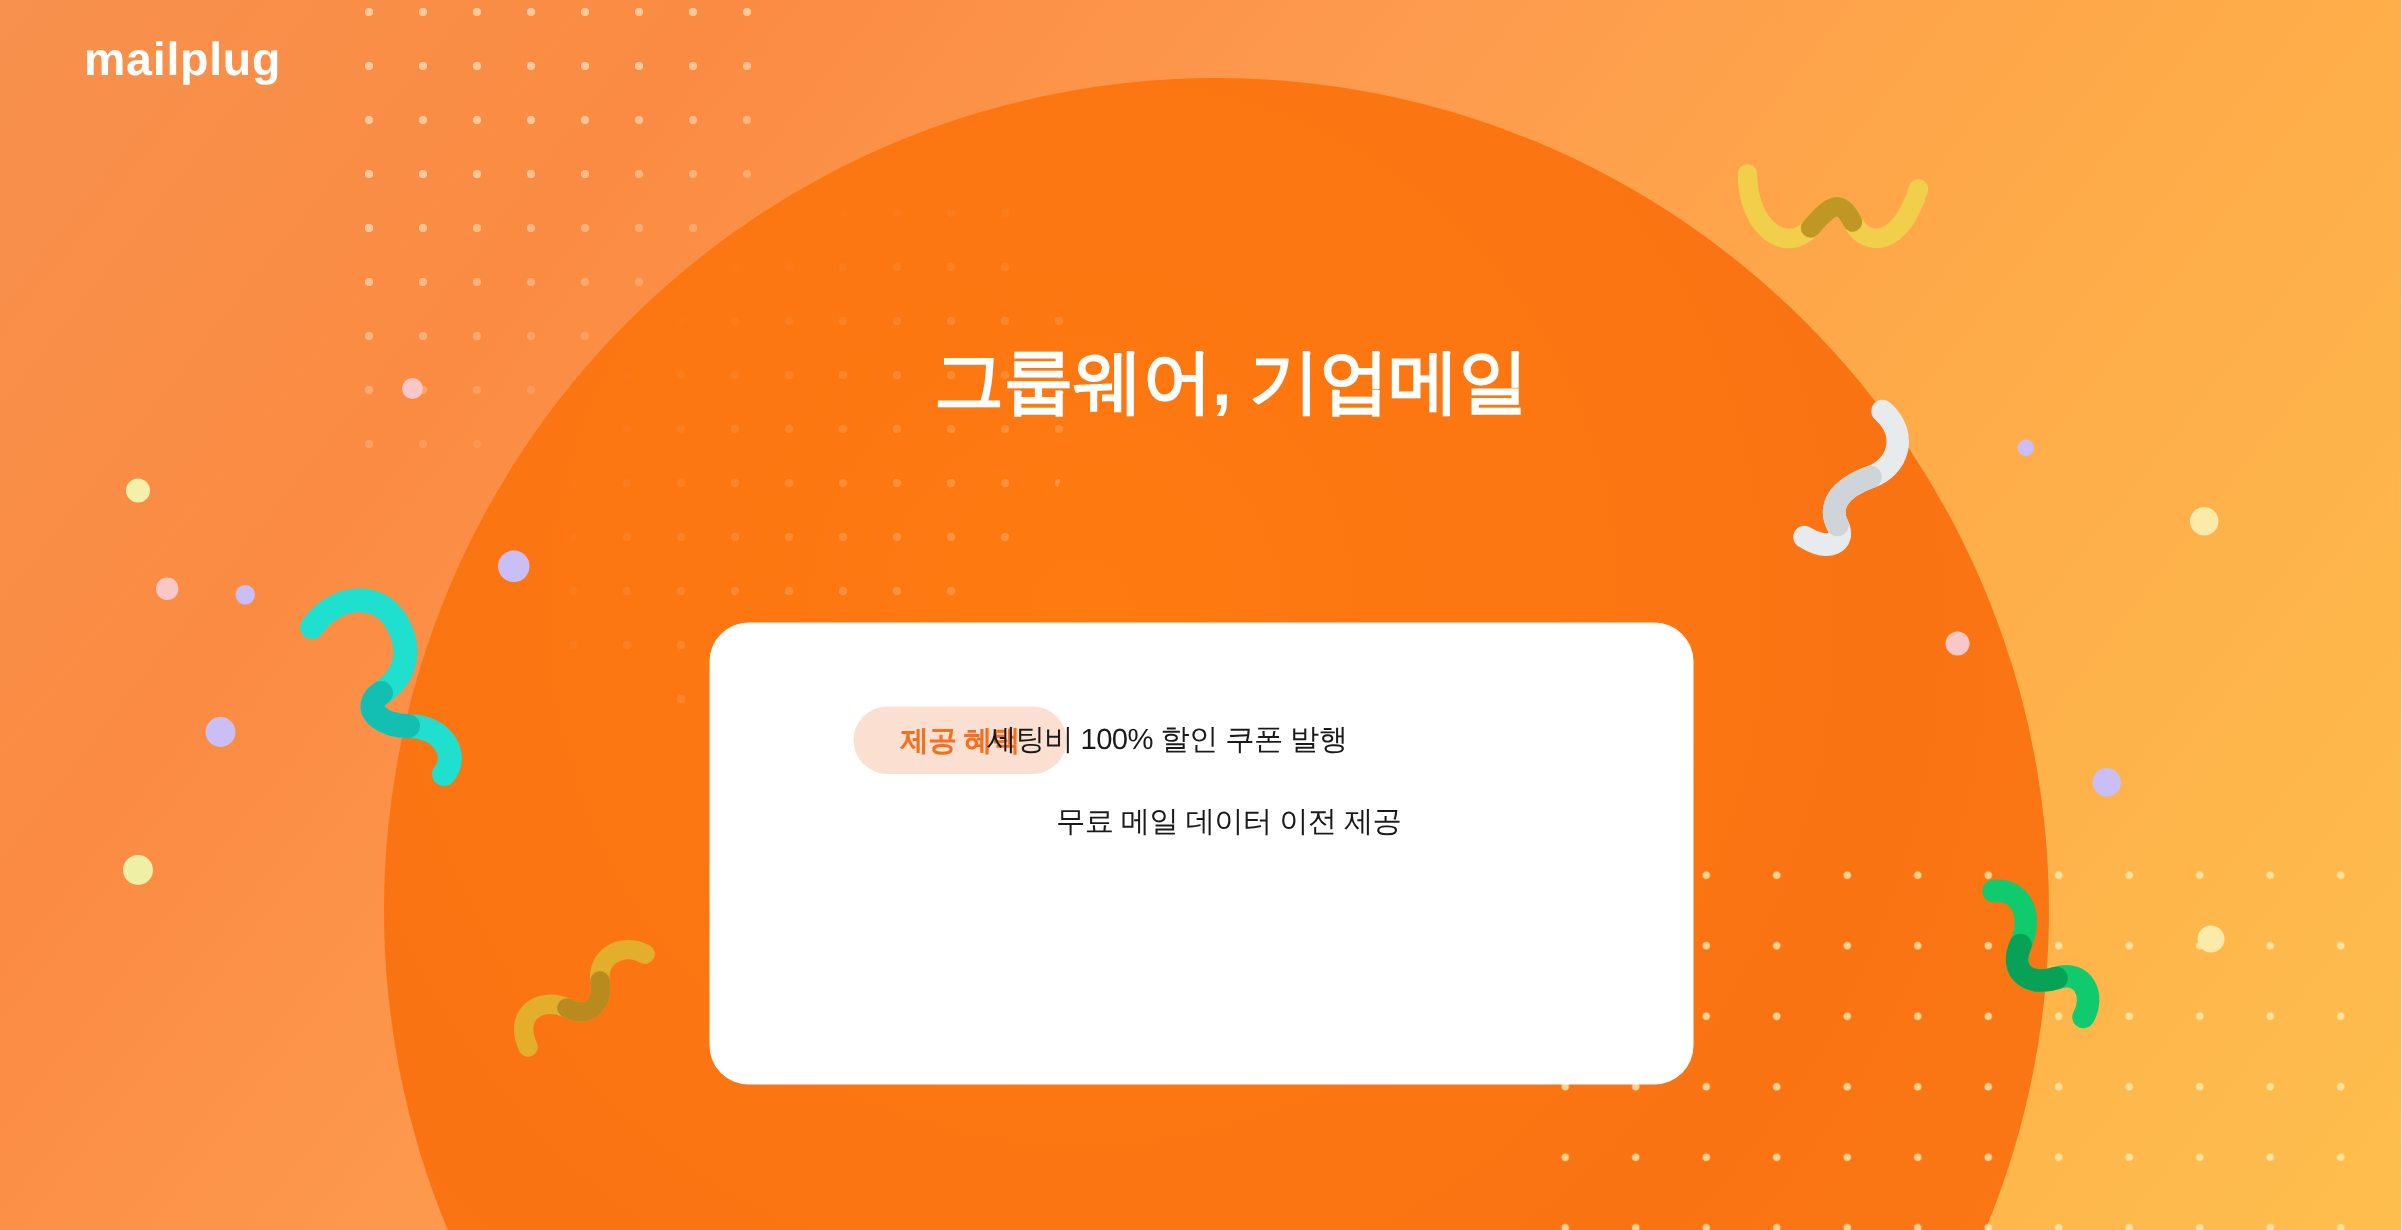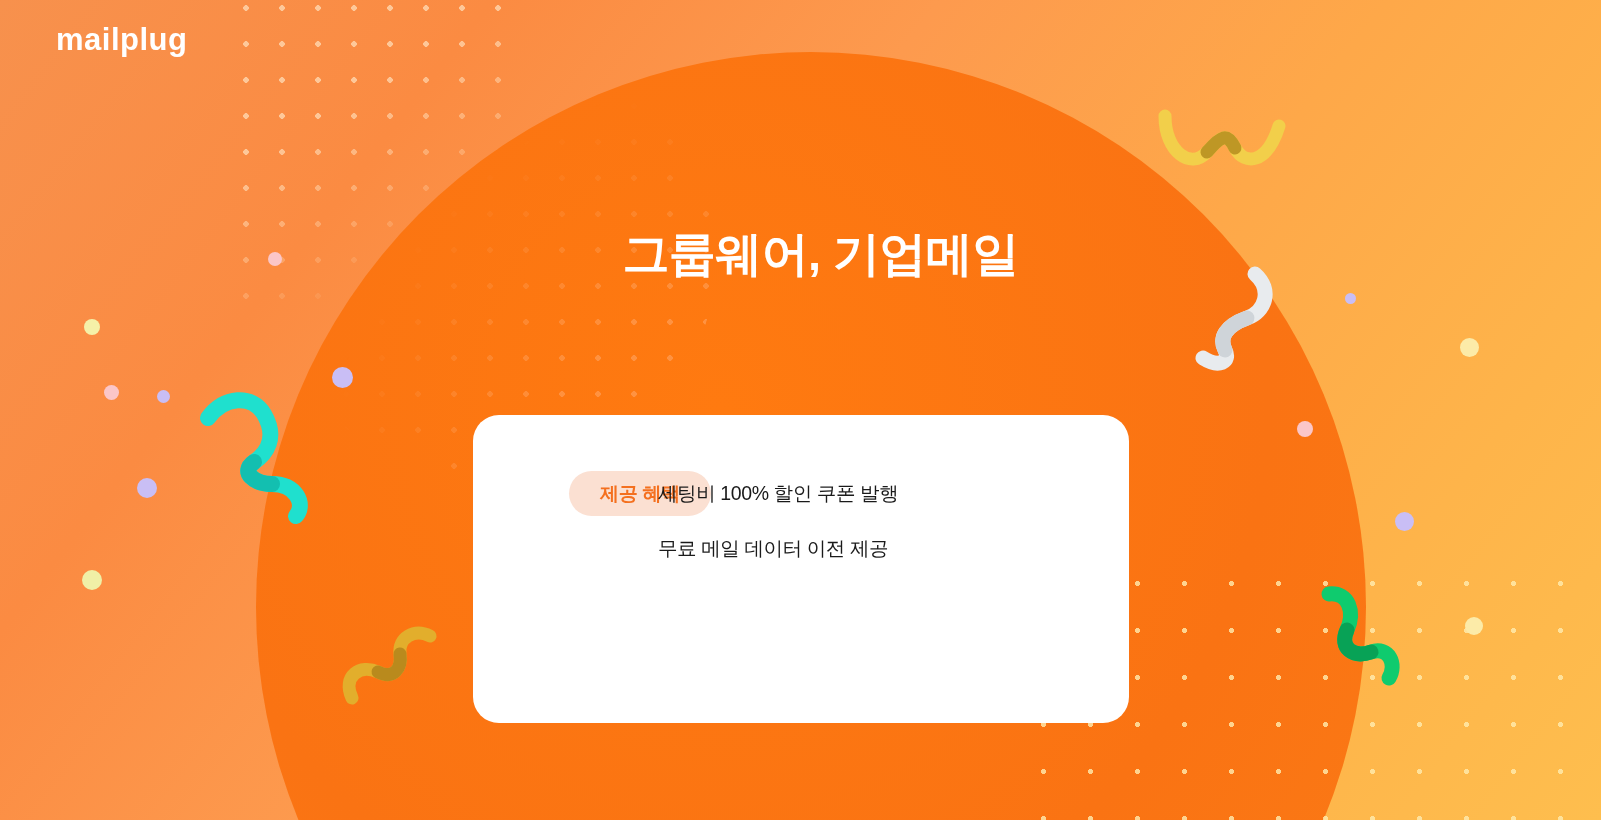--- a/index.html
+++ b/index.html
@@ -106,21 +106,21 @@
     z-index: 30;
     padding: 34px 0 0 0;
   }
   .rows { display: flex; flex-direction: column; }
   .row {
     display: flex;
     align-items: flex-start;
     min-height: 42px;
   }
   .row.gap-top { margin-top: 22px; }
-  .row.sub { margin-top: 10px; }
+  .row.sub { margin-top: 10px; padding-left: 46px; }
 
   .pill-slot {
     width: 176px;
     padding-left: 96px;
     flex: 0 0 176px;
   }
   .pill {
     display: inline-flex;
     align-items: center;
     justify-content: center;

